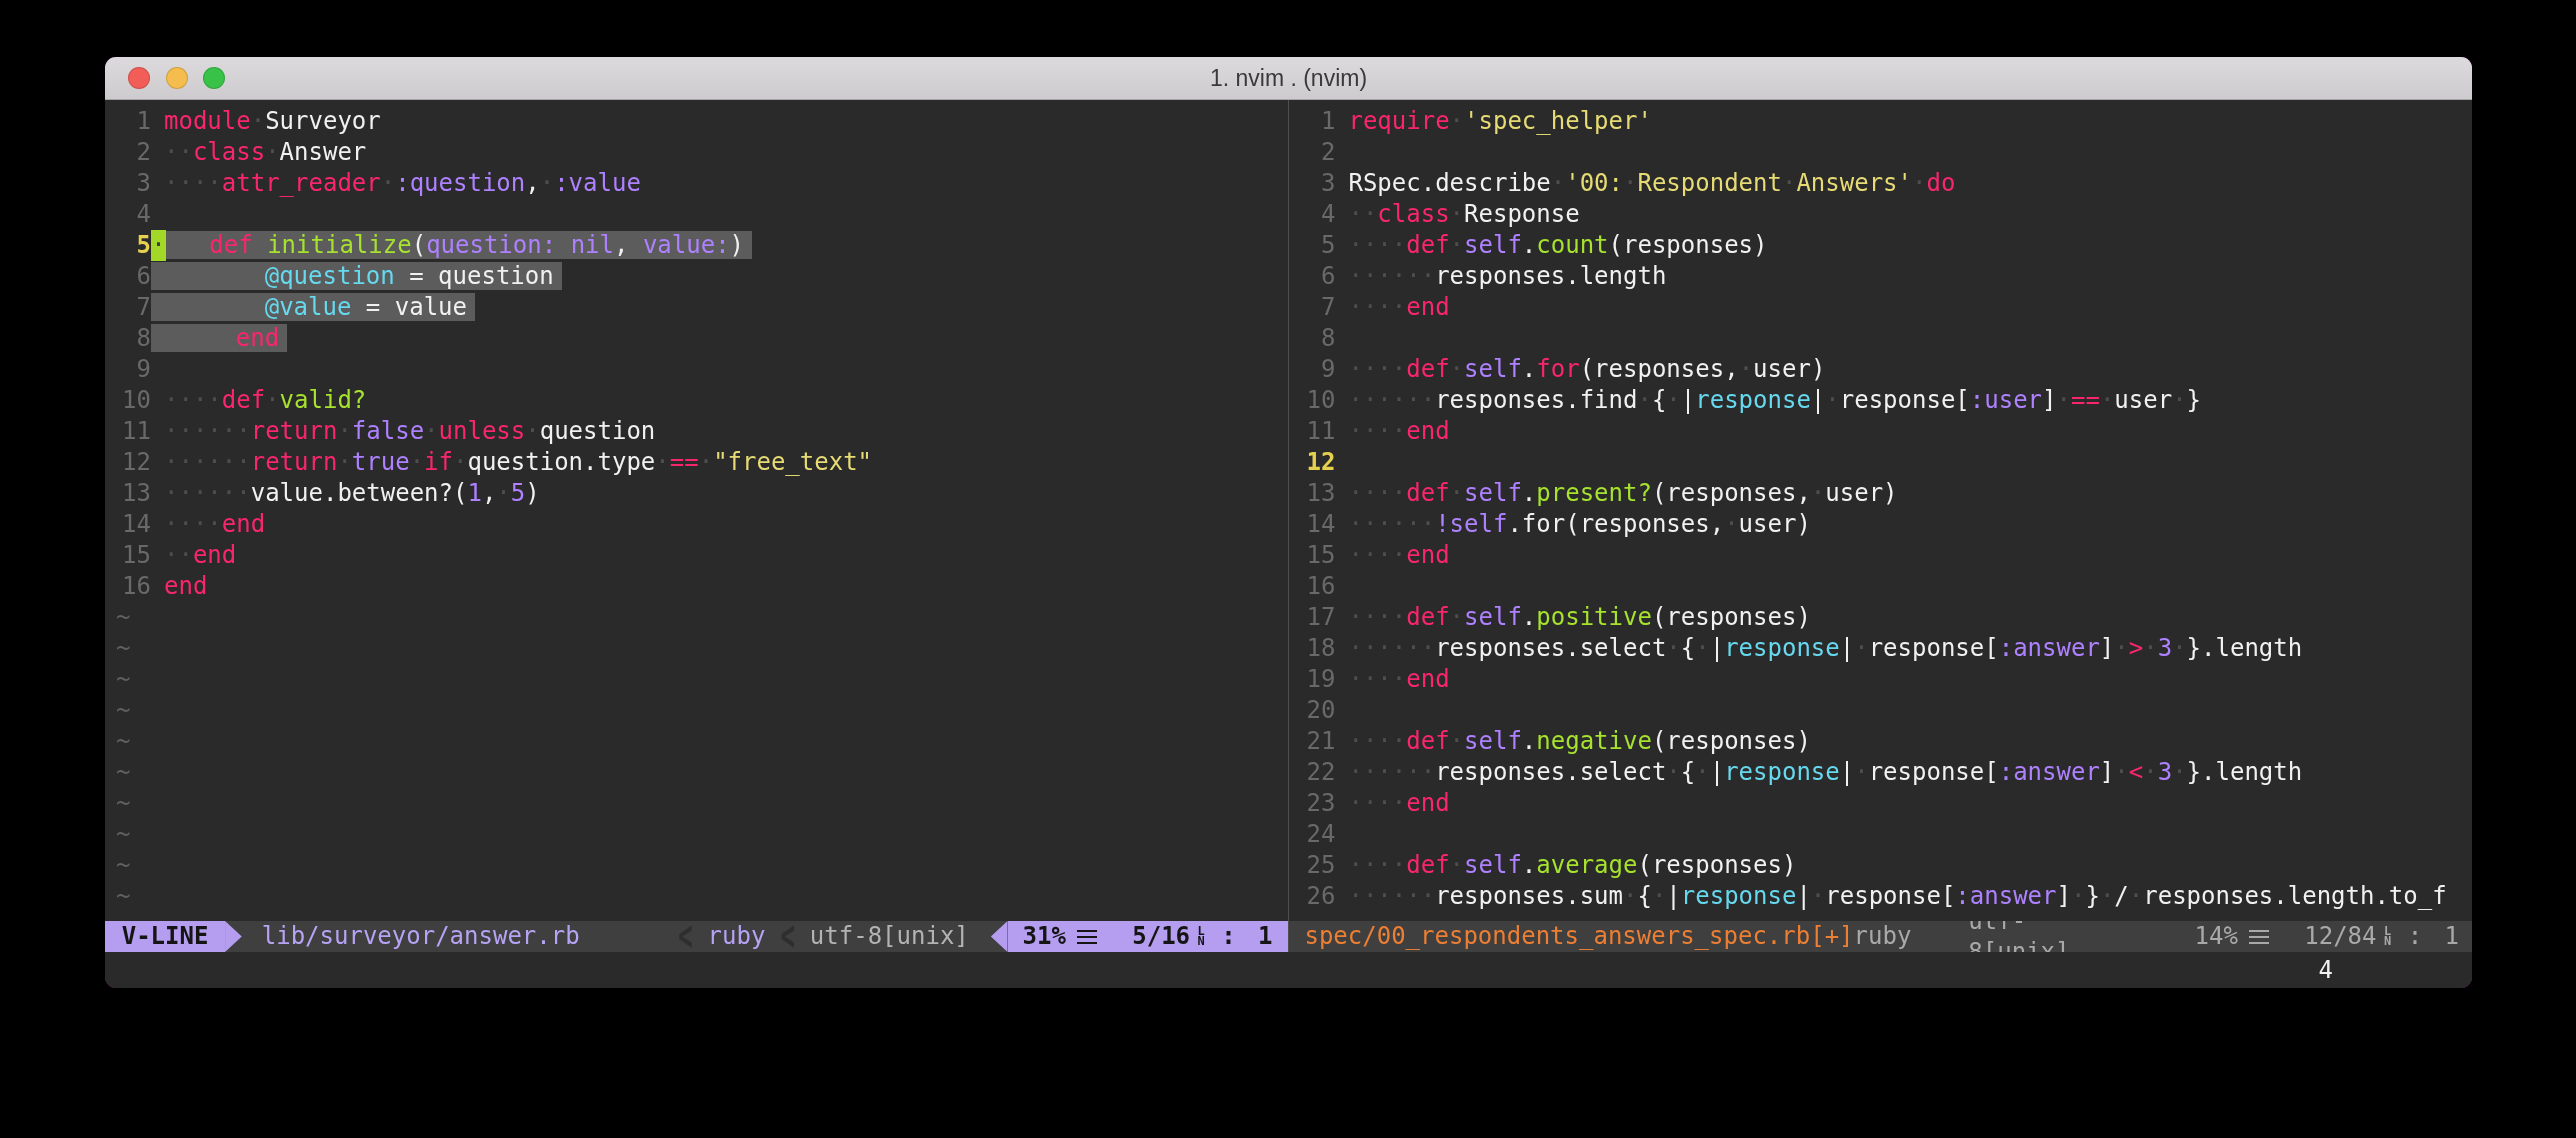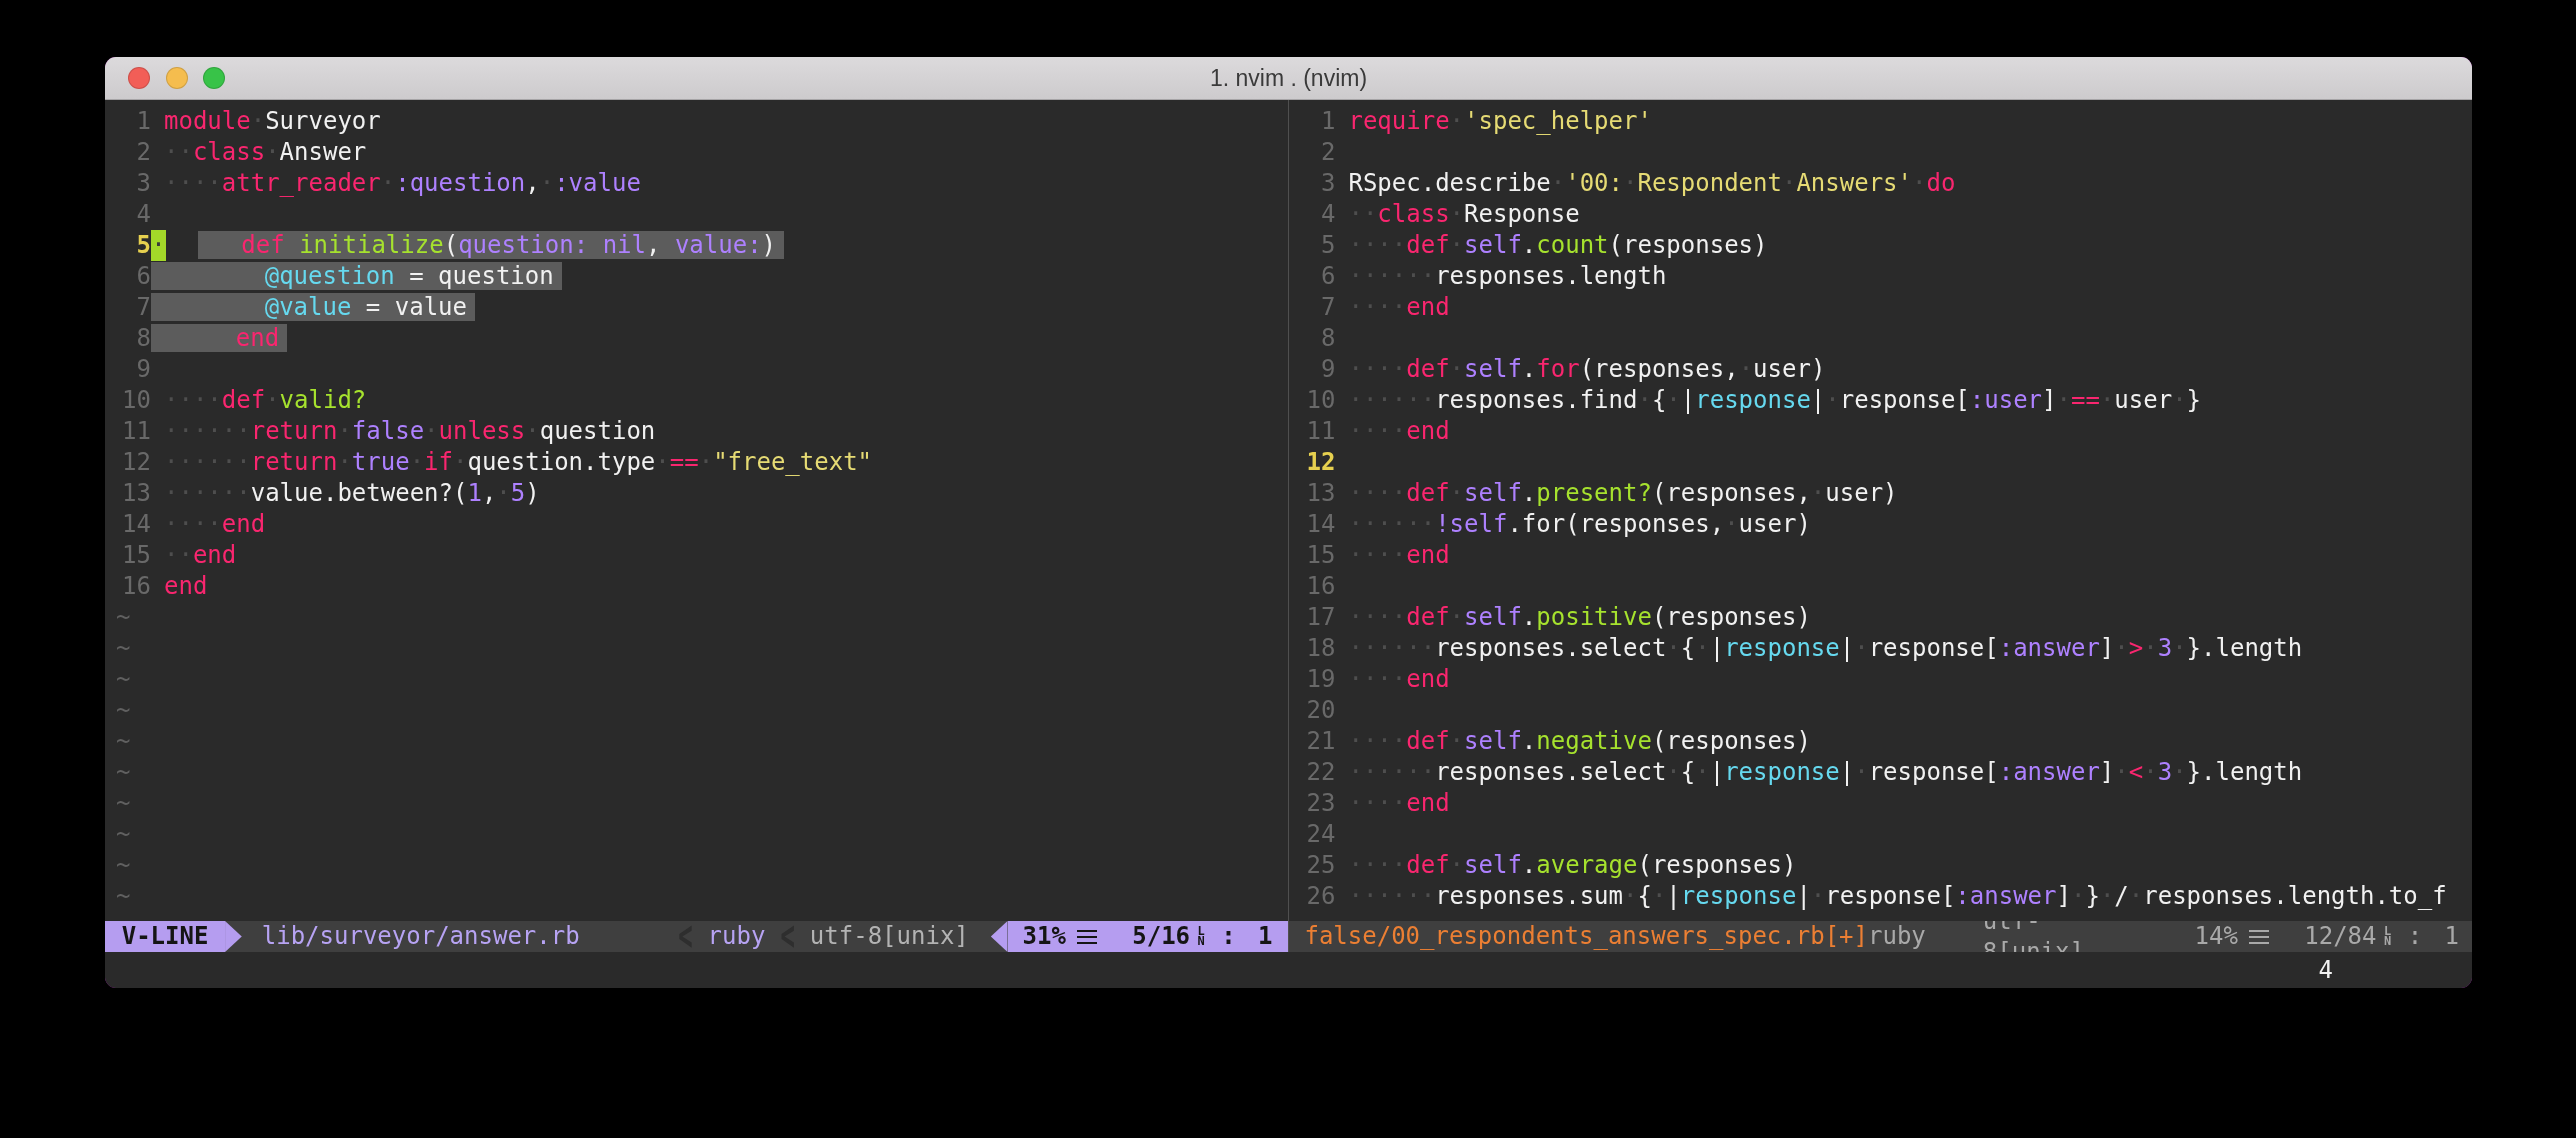--- a/index.html
+++ b/index.html
@@ -31,21 +31,21 @@
   .lnum.cur{color:#e6d04f;font-weight:bold;}
   .ltext{margin-left:13px;}
   .sp{color:#4e4e4e;}
   .tok-k{color:#f9266f;}
   .tok-f{color:#a6e22e;}
   .tok-s{color:#e6db74;}
   .tok-c{color:#ae81ff;}
   .tok-i{color:#66d9ef;}
   .tok-o{color:#f9266f;}
   .tok-p{color:#f1f1f1;}
-  .sel{background:#5c5c5c;padding-right:8.3px;margin-left:32px;}
+  .sel{background:#5c5c5c;padding-right:8.3px;}
   .sel.full{margin-left:-13px;padding-left:27px;}
   .cursor{display:inline-block;width:15px;margin-left:-13px;background:#a3d829;
           color:#3a3a3a;text-align:center;}
   
   .status{height:31px;background:#3f3f3f;display:flex;align-items:center;
           font-size:24px;line-height:31px;flex:none;overflow:hidden;}
   .mode-seg{background:#b59df0;color:#151515;font-weight:bold;padding:0 16.7px;height:31px;}
   .arrow-r{width:16.7px;height:31px;background:#b59df0;
            clip-path:polygon(0 0,100% 50%,0 100%);flex:none;}
   .arrow-l{width:16.7px;height:31px;background:#b59df0;
@@ -168,21 +168,21 @@
             <div class="row"><span class="lnum">19</span><span class="ltext"><span class="tok-p"><span class="sp">····</span></span><span class="tok-k">end</span></span></div>
             <div class="row"><span class="lnum">20</span><span class="ltext"></span></div>
             <div class="row"><span class="lnum">21</span><span class="ltext"><span class="tok-p"><span class="sp">····</span></span><span class="tok-k">def</span><span class="tok-p"><span class="sp">·</span></span><span class="tok-c">self</span><span class="tok-p">.</span><span class="tok-f">negative</span><span class="tok-p">(responses)</span></span></div>
             <div class="row"><span class="lnum">22</span><span class="ltext"><span class="tok-p"><span class="sp">······</span>responses.select<span class="sp">·</span>{<span class="sp">·</span>|</span><span class="tok-i">response</span><span class="tok-p">|<span class="sp">·</span>response[</span><span class="tok-c">:answer</span><span class="tok-p">]<span class="sp">·</span></span><span class="tok-o">&lt;</span><span class="tok-p"><span class="sp">·</span></span><span class="tok-c">3</span><span class="tok-p"><span class="sp">·</span>}.length</span></span></div>
             <div class="row"><span class="lnum">23</span><span class="ltext"><span class="tok-p"><span class="sp">····</span></span><span class="tok-k">end</span></span></div>
             <div class="row"><span class="lnum">24</span><span class="ltext"></span></div>
             <div class="row"><span class="lnum">25</span><span class="ltext"><span class="tok-p"><span class="sp">····</span></span><span class="tok-k">def</span><span class="tok-p"><span class="sp">·</span></span><span class="tok-c">self</span><span class="tok-p">.</span><span class="tok-f">average</span><span class="tok-p">(responses)</span></span></div>
             <div class="row"><span class="lnum">26</span><span class="ltext"><span class="tok-p"><span class="sp">······</span>responses.sum<span class="sp">·</span>{<span class="sp">·</span>|</span><span class="tok-i">response</span><span class="tok-p">|<span class="sp">·</span>response[</span><span class="tok-c">:answer</span><span class="tok-p">]<span class="sp">·</span>}<span class="sp">·</span>/<span class="sp">·</span>responses.length.to_f</span></span></div>
           </div>
         <div class="status inactive">
-          <span class="file-label">false/00_respondents_answers_spec.rb[+]</span>
+          <span class="file-label">spec/00_respondents_answers_spec.rb[+]</span>
           <span class="rcluster">
             <span class="rgap1">ruby</span>
             <span class="rgap2">utf-8[unix]</span>
             <span>14%</span>
             <span class="trigram"></span>
             <span class="gap26">12/84</span>
             <span class="lnsym">
               <span>L</span>
               <span>N</span>
             </span>

